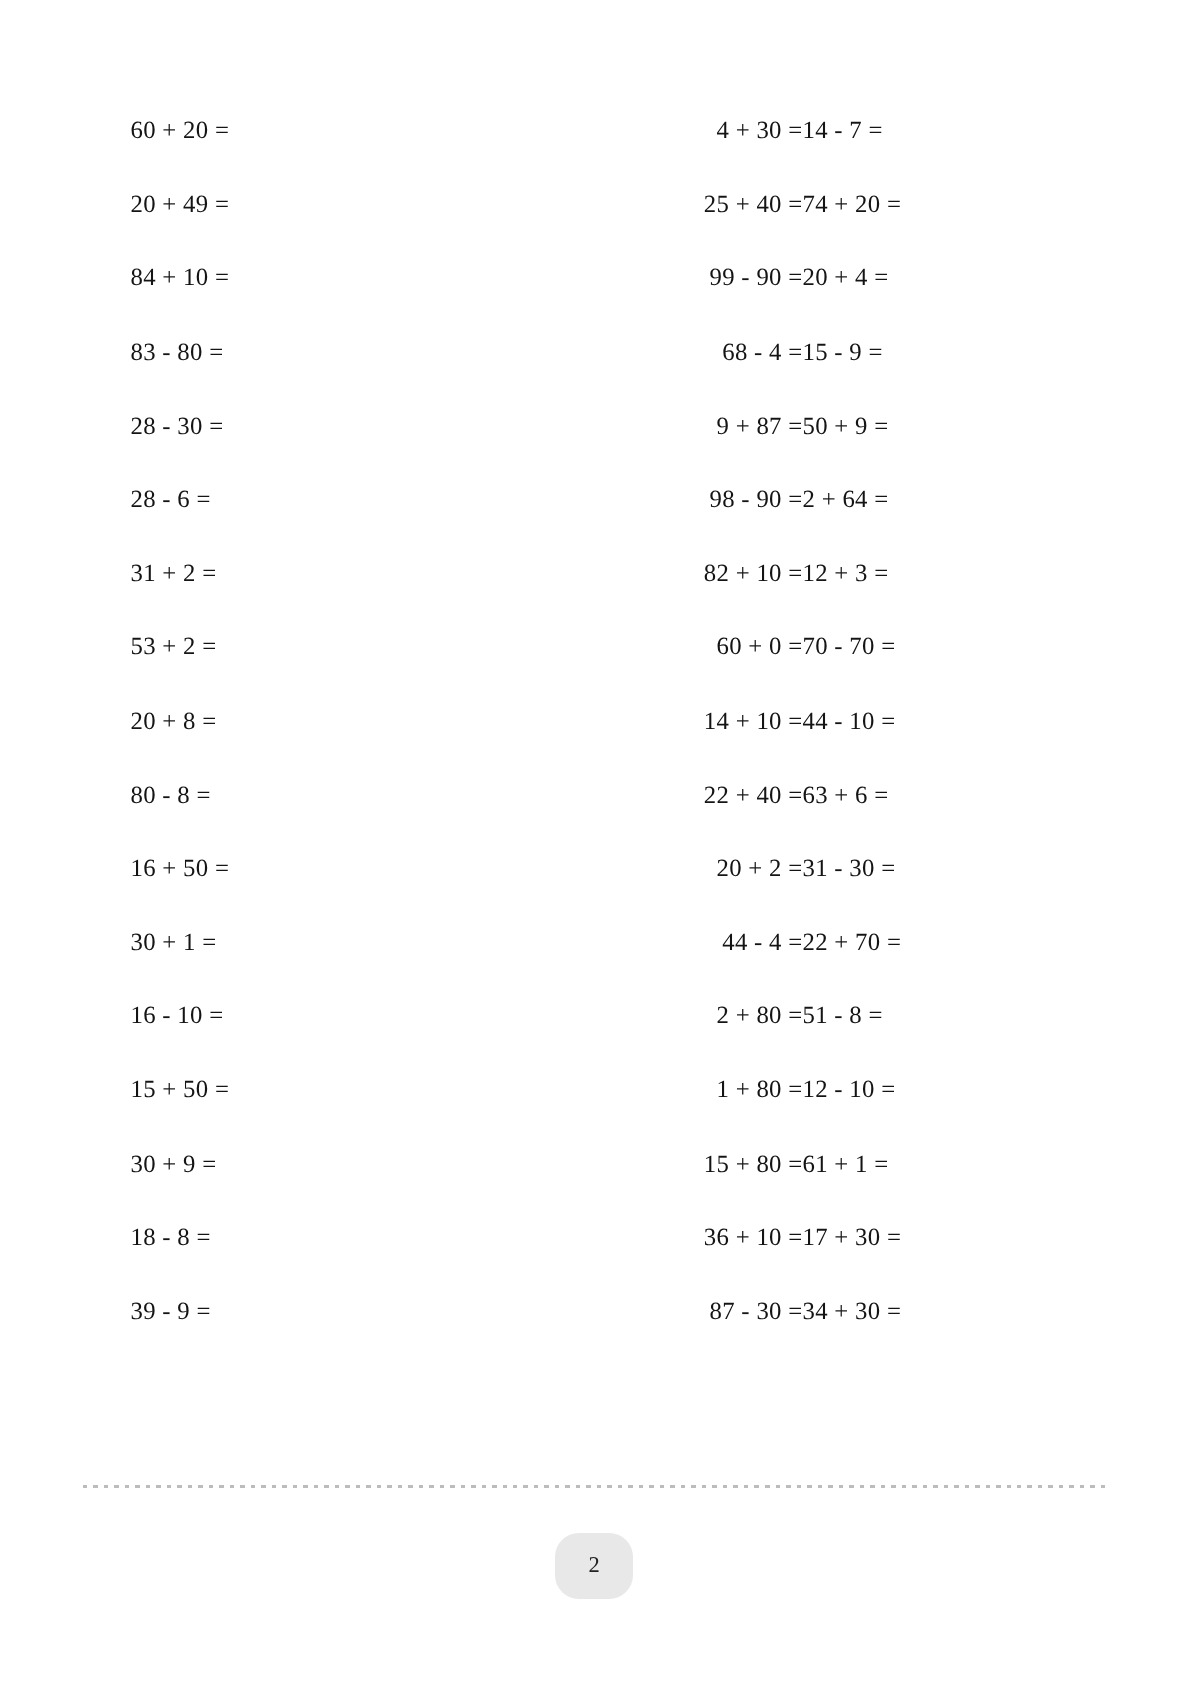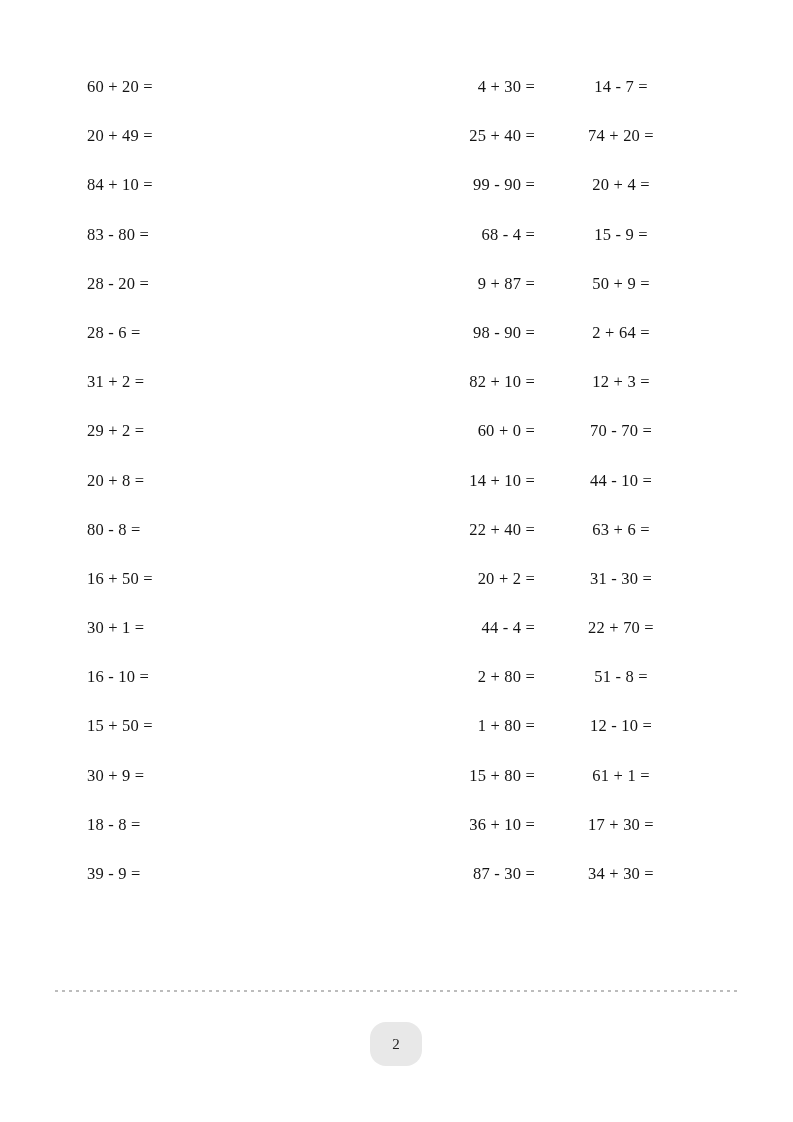--- a/index.html
+++ b/index.html
@@ -34,21 +34,21 @@
     flex-direction: row;
     align-items: flex-start;
   }
 
   .problem-column {
     display: flex;
     flex-direction: column;
     width: 224px;
   }
   .problem-column.col-2 { width: 224px; align-items: flex-end; }
-  .problem-column.col-3 { width: 172px; text-align: center; }
+  .problem-column.col-3 { width: 172px; }
 
   .problem-item {
     height: 49.2px;
     line-height: 49.2px;
     font-size: 16.5px;
     letter-spacing: 0.2px;
     white-space: nowrap;
     color: #141414;
   }
 
@@ -90,24 +90,24 @@
 
 <div id="worksheet-page">
 
   <div id="problems-grid">
 
     <div class="problem-column col-1">
       <div class="problem-item">60 + 20 =</div>
       <div class="problem-item">20 + 49 =</div>
       <div class="problem-item">84 + 10 =</div>
       <div class="problem-item">83 - 80 =</div>
-      <div class="problem-item">28 - 20 =</div>
+      <div class="problem-item">28 - 30 =</div>
       <div class="problem-item">28 - 6 =</div>
       <div class="problem-item">31 + 2 =</div>
-      <div class="problem-item">29 + 2 =</div>
+      <div class="problem-item">53 + 2 =</div>
       <div class="problem-item">20 + 8 =</div>
       <div class="problem-item">80 - 8 =</div>
       <div class="problem-item">16 + 50 =</div>
       <div class="problem-item">30 + 1 =</div>
       <div class="problem-item">16 - 10 =</div>
       <div class="problem-item">15 + 50 =</div>
       <div class="problem-item">30 + 9 =</div>
       <div class="problem-item">18 - 8 =</div>
       <div class="problem-item">39 - 9 =</div>
     </div>

